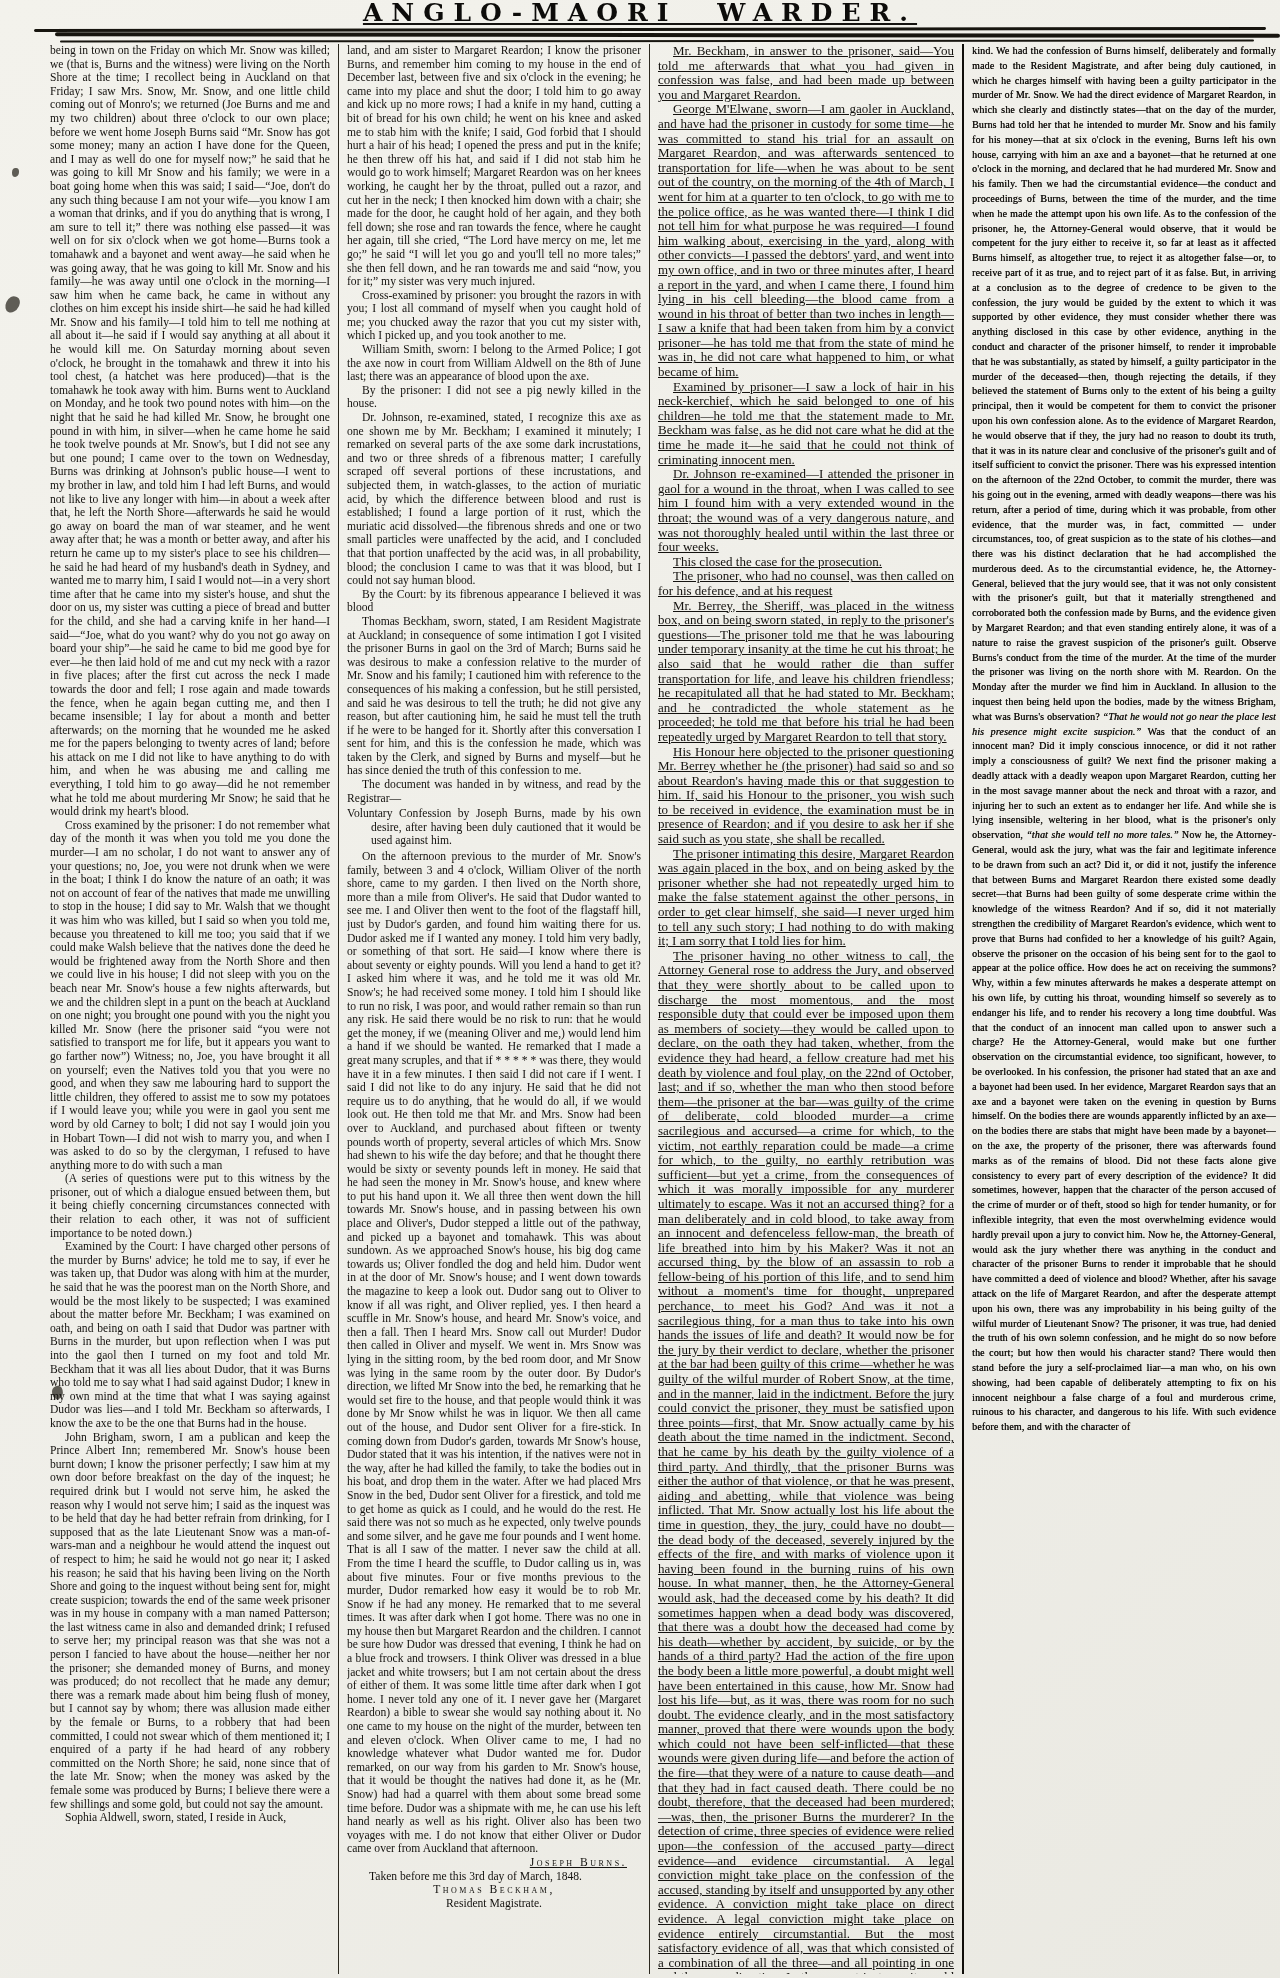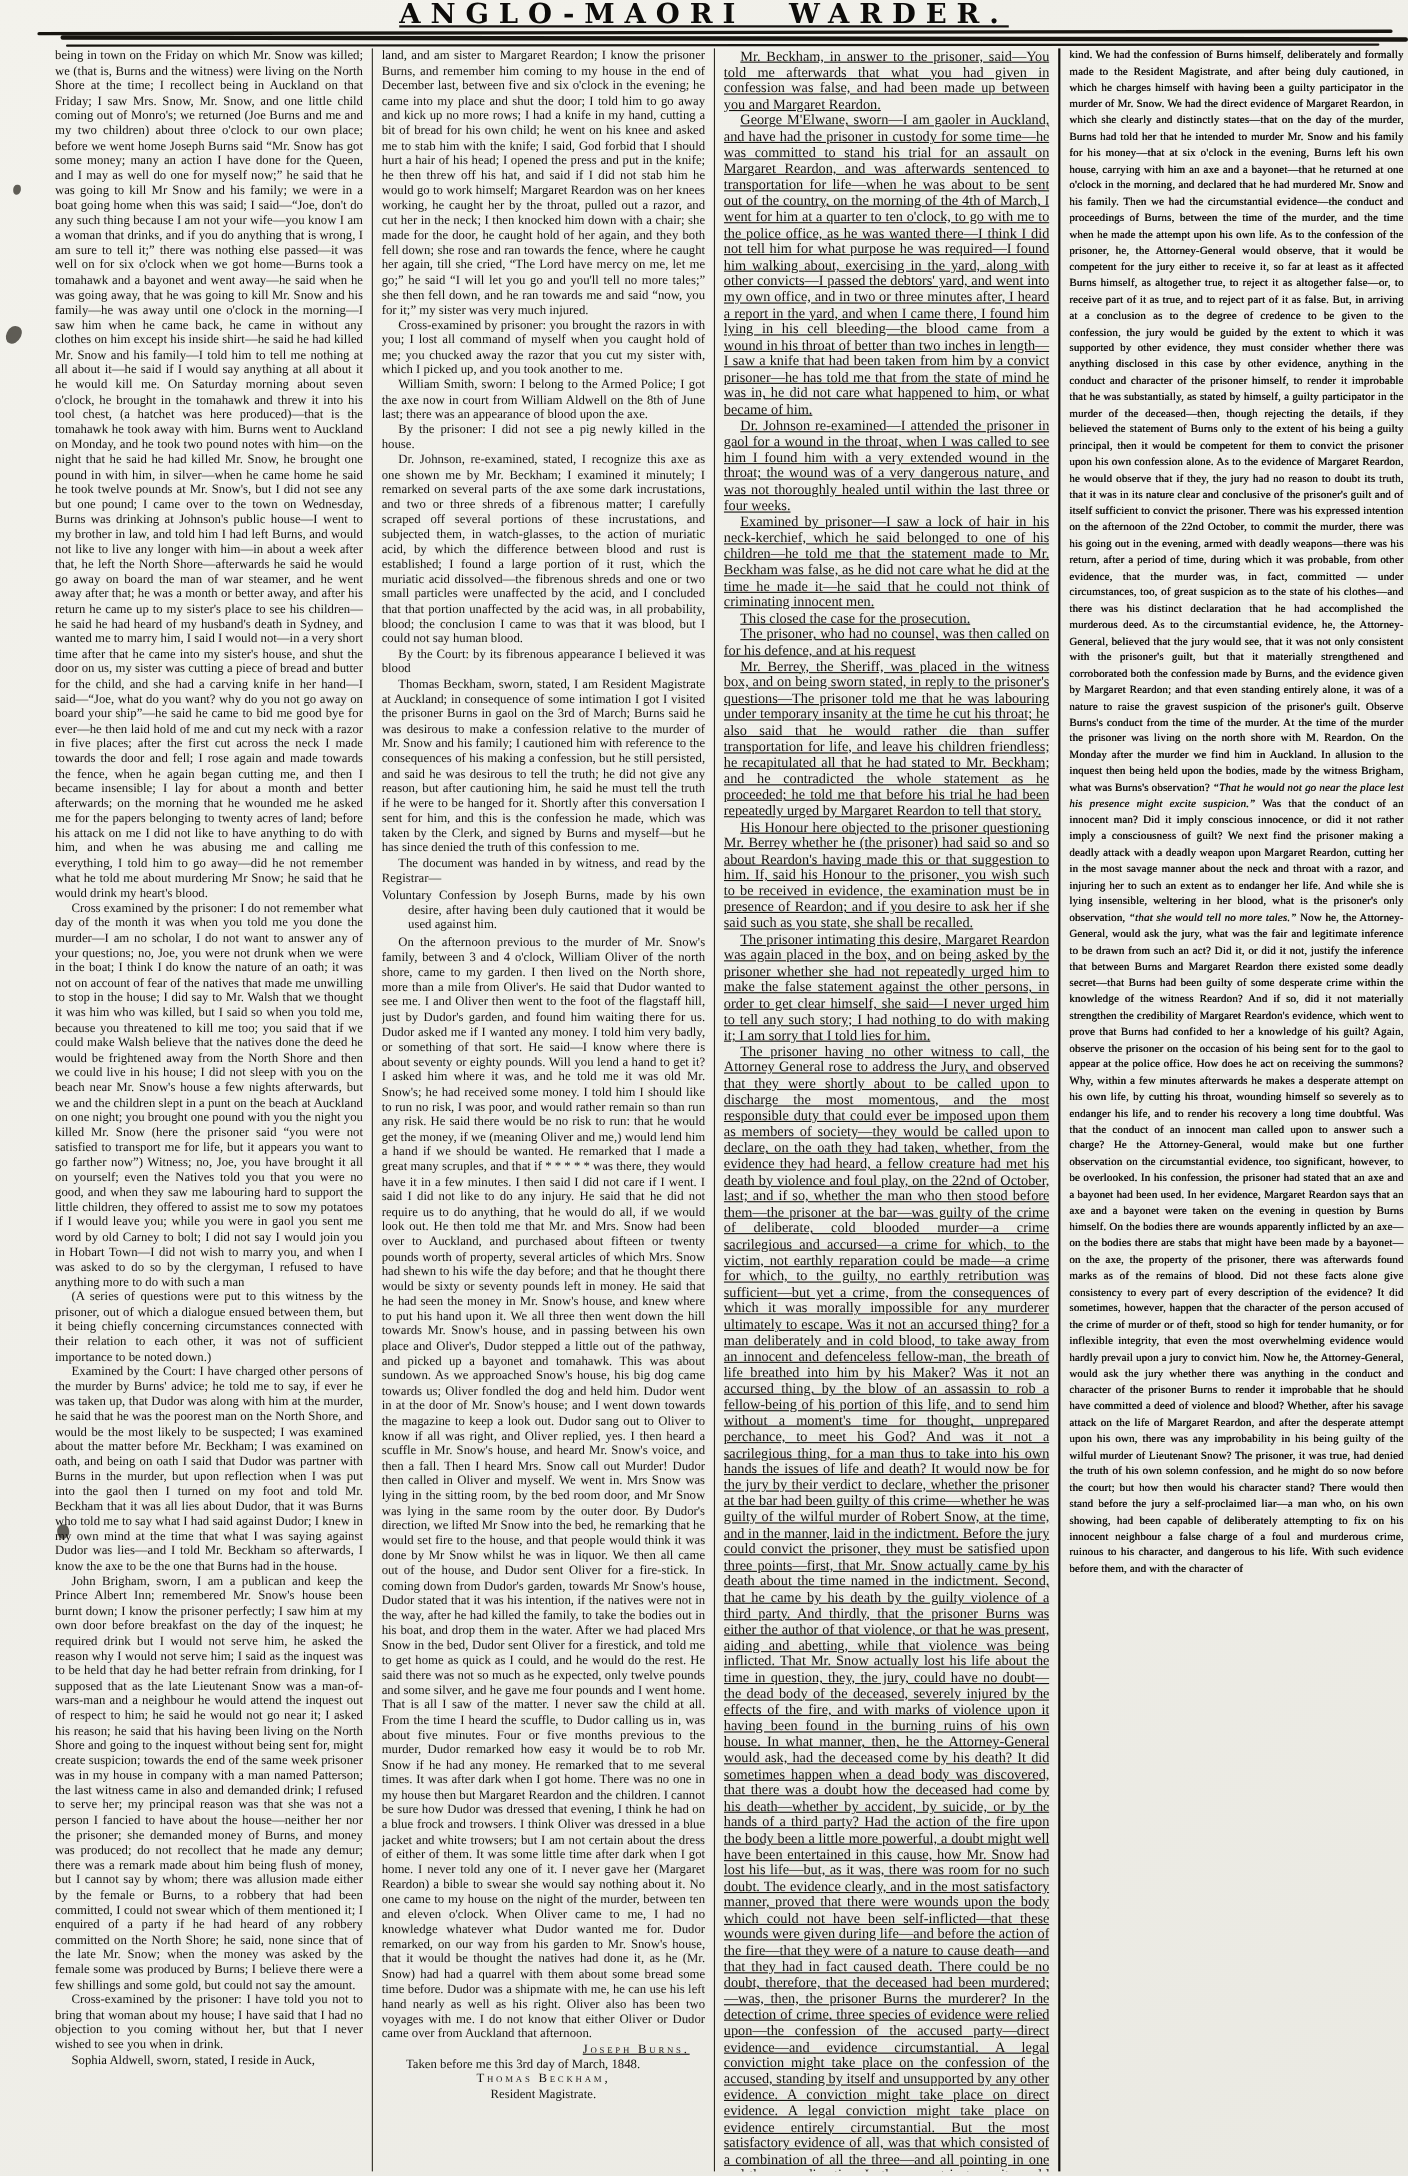--- a/index.html
+++ b/index.html
@@ -68,21 +68,20 @@
   <span class="speck speck-2"></span>
   <span class="speck speck-3"></span>
 
   <main class="columns">
     <section class="col col-1">
         <p class="para s-cont">being in town on the Friday on which Mr. Snow was killed; we (that is, Burns and the witness) were living on the North Shore at the time; I recollect being in Auckland on that Friday; I saw Mrs. Snow, Mr. Snow, and one little child coming out of Monro's; we returned (Joe Burns and me and my two children) about three o'clock to our own place; before we went home Joseph Burns said “Mr. Snow has got some money; many an action I have done for the Queen, and I may as well do one for myself now;” he said that he was going to kill Mr Snow and his family; we were in a boat going home when this was said; I said—“Joe, don't do any such thing because I am not your wife—you know I am a woman that drinks, and if you do anything that is wrong, I am sure to tell it;” there was nothing else passed—it was well on for six o'clock when we got home—Burns took a tomahawk and a bayonet and went away—he said when he was going away, that he was going to kill Mr. Snow and his family—he was away until one o'clock in the morning—I saw him when he came back, he came in without any clothes on him except his inside shirt—he said he had killed Mr. Snow and his family—I told him to tell me nothing at all about it—he said if I would say anything at all about it he would kill me. On Saturday morning about seven o'clock, he brought in the tomahawk and threw it into his tool chest, (a hatchet was here produced)—that is the tomahawk he took away with him. Burns went to Auckland on Monday, and he took two pound notes with him—on the night that he said he had killed Mr. Snow, he brought one pound in with him, in silver—when he came home he said he took twelve pounds at Mr. Snow's, but I did not see any but one pound; I came over to the town on Wednesday, Burns was drinking at Johnson's public house—I went to my brother in law, and told him I had left Burns, and would not like to live any longer with him—in about a week after that, he left the North Shore—afterwards he said he would go away on board the man of war steamer, and he went away after that; he was a month or better away, and after his return he came up to my sister's place to see his children—he said he had heard of my husband's death in Sydney, and wanted me to marry him, I said I would not—in a very short time after that he came into my sister's house, and shut the door on us, my sister was cutting a piece of bread and butter for the child, and she had a carving knife in her hand—I said—“Joe, what do you want? why do you not go away on board your ship”—he said he came to bid me good bye for ever—he then laid hold of me and cut my neck with a razor in five places; after the first cut across the neck I made towards the door and fell; I rose again and made towards the fence, when he again began cutting me, and then I became insensible; I lay for about a month and better afterwards; on the morning that he wounded me he asked me for the papers belonging to twenty acres of land; before his attack on me I did not like to have anything to do with him, and when he was abusing me and calling me everything, I told him to go away—did he not remember what he told me about murdering Mr Snow; he said that he would drink my heart's blood.</p>
         <p class="para s-p">Cross examined by the prisoner: I do not remember what day of the month it was when you told me you done the murder—I am no scholar, I do not want to answer any of your questions; no, Joe, you were not drunk when we were in the boat; I think I do know the nature of an oath; it was not on account of fear of the natives that made me unwilling to stop in the house; I did say to Mr. Walsh that we thought it was him who was killed, but I said so when you told me, because you threatened to kill me too; you said that if we could make Walsh believe that the natives done the deed he would be frightened away from the North Shore and then we could live in his house; I did not sleep with you on the beach near Mr. Snow's house a few nights afterwards, but we and the children slept in a punt on the beach at Auckland on one night; you brought one pound with you the night you killed Mr. Snow (here the prisoner said “you were not satisfied to transport me for life, but it appears you want to go farther now”) Witness; no, Joe, you have brought it all on yourself; even the Natives told you that you were no good, and when they saw me labouring hard to support the little children, they offered to assist me to sow my potatoes if I would leave you; while you were in gaol you sent me word by old Carney to bolt; I did not say I would join you in Hobart Town—I did not wish to marry you, and when I was asked to do so by the clergyman, I refused to have anything more to do with such a man</p>
         <p class="para s-p">(A series of questions were put to this witness by the prisoner, out of which a dialogue ensued between them, but it being chiefly concerning circumstances connected with their relation to each other, it was not of sufficient importance to be noted down.)</p>
         <p class="para s-p">Examined by the Court: I have charged other persons of the murder by Burns' advice; he told me to say, if ever he was taken up, that Dudor was along with him at the murder, he said that he was the poorest man on the North Shore, and would be the most likely to be suspected; I was examined about the matter before Mr. Beckham; I was examined on oath, and being on oath I said that Dudor was partner with Burns in the murder, but upon reflection when I was put into the gaol then I turned on my foot and told Mr. Beckham that it was all lies about Dudor, that it was Burns who told me to say what I had said against Dudor; I knew in my own mind at the time that what I was saying against Dudor was lies—and I told Mr. Beckham so afterwards, I know the axe to be the one that Burns had in the house.</p>
         <p class="para s-p">John Brigham, sworn, I am a publican and keep the Prince Albert Inn; remembered Mr. Snow's house been burnt down; I know the prisoner perfectly; I saw him at my own door before breakfast on the day of the inquest; he required drink but I would not serve him, he asked the reason why I would not serve him; I said as the inquest was to be held that day he had better refrain from drinking, for I supposed that as the late Lieutenant Snow was a man-of-wars-man and a neighbour he would attend the inquest out of respect to him; he said he would not go near it; I asked his reason; he said that his having been living on the North Shore and going to the inquest without being sent for, might create suspicion; towards the end of the same week prisoner was in my house in company with a man named Patterson; the last witness came in also and demanded drink; I refused to serve her; my principal reason was that she was not a person I fancied to have about the house—neither her nor the prisoner; she demanded money of Burns, and money was produced; do not recollect that he made any demur; there was a remark made about him being flush of money, but I cannot say by whom; there was allusion made either by the female or Burns, to a robbery that had been committed, I could not swear which of them mentioned it; I enquired of a party if he had heard of any robbery committed on the North Shore; he said, none since that of the late Mr. Snow; when the money was asked by the female some was produced by Burns; I believe there were a few shillings and some gold, but could not say the amount.</p>
-        <p class="para s-p">Cross-examined by the prisoner: I have told you not to bring that woman about my house; I have said that I had no objection to you coming without her, but that I never wished to see you when in drink.</p>
         <p class="para s-p">Sophia Aldwell, sworn, stated, I reside in Auck,</p>
       </section>
     <div class="vrule vrule-1"></div>
     <section class="col col-2">
         <p class="para s-cont">land, and am sister to Margaret Reardon; I know the prisoner Burns, and remember him coming to my house in the end of December last, between five and six o'clock in the evening; he came into my place and shut the door; I told him to go away and kick up no more rows; I had a knife in my hand, cutting a bit of bread for his own child; he went on his knee and asked me to stab him with the knife; I said, God forbid that I should hurt a hair of his head; I opened the press and put in the knife; he then threw off his hat, and said if I did not stab him he would go to work himself; Margaret Reardon was on her knees working, he caught her by the throat, pulled out a razor, and cut her in the neck; I then knocked him down with a chair; she made for the door, he caught hold of her again, and they both fell down; she rose and ran towards the fence, where he caught her again, till she cried, “The Lord have mercy on me, let me go;” he said “I will let you go and you'll tell no more tales;” she then fell down, and he ran towards me and said “now, you for it;” my sister was very much injured.</p>
         <p class="para s-p">Cross-examined by prisoner: you brought the razors in with you; I lost all command of myself when you caught hold of me; you chucked away the razor that you cut my sister with, which I picked up, and you took another to me.</p>
         <p class="para s-p">William Smith, sworn: I belong to the Armed Police; I got the axe now in court from William Aldwell on the 8th of June last; there was an appearance of blood upon the axe.</p>
         <p class="para s-p">By the prisoner: I did not see a pig newly killed in the house.</p>
         <p class="para s-p">Dr. Johnson, re-examined, stated, I recognize this axe as one shown me by Mr. Beckham; I examined it minutely; I remarked on several parts of the axe some dark incrustations, and two or three shreds of a fibrenous matter; I carefully scraped off several portions of these incrustations, and subjected them, in watch-glasses, to the action of muriatic acid, by which the difference between blood and rust is established; I found a large portion of it rust, which the muriatic acid dissolved—the fibrenous shreds and one or two small particles were unaffected by the acid, and I concluded that that portion unaffected by the acid was, in all probability, blood; the conclusion I came to was that it was blood, but I could not say human blood.</p>
         <p class="para s-p">By the Court: by its fibrenous appearance I believed it was blood</p>
@@ -92,22 +91,22 @@
         <p class="para s-p">On the afternoon previous to the murder of Mr. Snow's family, between 3 and 4 o'clock, William Oliver of the north shore, came to my garden. I then lived on the North shore, more than a mile from Oliver's. He said that Dudor wanted to see me. I and Oliver then went to the foot of the flagstaff hill, just by Dudor's garden, and found him waiting there for us. Dudor asked me if I wanted any money. I told him very badly, or something of that sort. He said—I know where there is about seventy or eighty pounds. Will you lend a hand to get it? I asked him where it was, and he told me it was old Mr. Snow's; he had received some money. I told him I should like to run no risk, I was poor, and would rather remain so than run any risk. He said there would be no risk to run: that he would get the money, if we (meaning Oliver and me,) would lend him a hand if we should be wanted. He remarked that I made a great many scruples, and that if * * * * * was there, they would have it in a few minutes. I then said I did not care if I went. I said I did not like to do any injury. He said that he did not require us to do anything, that he would do all, if we would look out. He then told me that Mr. and Mrs. Snow had been over to Auckland, and purchased about fifteen or twenty pounds worth of property, several articles of which Mrs. Snow had shewn to his wife the day before; and that he thought there would be sixty or seventy pounds left in money. He said that he had seen the money in Mr. Snow's house, and knew where to put his hand upon it. We all three then went down the hill towards Mr. Snow's house, and in passing between his own place and Oliver's, Dudor stepped a little out of the pathway, and picked up a bayonet and tomahawk. This was about sundown. As we approached Snow's house, his big dog came towards us; Oliver fondled the dog and held him. Dudor went in at the door of Mr. Snow's house; and I went down towards the magazine to keep a look out. Dudor sang out to Oliver to know if all was right, and Oliver replied, yes. I then heard a scuffle in Mr. Snow's house, and heard Mr. Snow's voice, and then a fall. Then I heard Mrs. Snow call out Murder! Dudor then called in Oliver and myself. We went in. Mrs Snow was lying in the sitting room, by the bed room door, and Mr Snow was lying in the same room by the outer door. By Dudor's direction, we lifted Mr Snow into the bed, he remarking that he would set fire to the house, and that people would think it was done by Mr Snow whilst he was in liquor. We then all came out of the house, and Dudor sent Oliver for a fire-stick. In coming down from Dudor's garden, towards Mr Snow's house, Dudor stated that it was his intention, if the natives were not in the way, after he had killed the family, to take the bodies out in his boat, and drop them in the water. After we had placed Mrs Snow in the bed, Dudor sent Oliver for a firestick, and told me to get home as quick as I could, and he would do the rest. He said there was not so much as he expected, only twelve pounds and some silver, and he gave me four pounds and I went home. That is all I saw of the matter. I never saw the child at all. From the time I heard the scuffle, to Dudor calling us in, was about five minutes. Four or five months previous to the murder, Dudor remarked how easy it would be to rob Mr. Snow if he had any money. He remarked that to me several times. It was after dark when I got home. There was no one in my house then but Margaret Reardon and the children. I cannot be sure how Dudor was dressed that evening, I think he had on a blue frock and trowsers. I think Oliver was dressed in a blue jacket and white trowsers; but I am not certain about the dress of either of them. It was some little time after dark when I got home. I never told any one of it. I never gave her (Margaret Reardon) a bible to swear she would say nothing about it. No one came to my house on the night of the murder, between ten and eleven o'clock. When Oliver came to me, I had no knowledge whatever what Dudor wanted me for. Dudor remarked, on our way from his garden to Mr. Snow's house, that it would be thought the natives had done it, as he (Mr. Snow) had had a quarrel with them about some bread some time before. Dudor was a shipmate with me, he can use his left hand nearly as well as his right. Oliver also has been two voyages with me. I do not know that either Oliver or Dudor came over from Auckland that afternoon.</p>
         <p class="para s-sig">Joseph Burns.</p>
         <p class="para s-taken">Taken before me this 3rd day of March, 1848.</p>
         <p class="para s-centersc">Thomas Beckham,</p>
         <p class="para s-center">Resident Magistrate.</p>
       </section>
     <div class="vrule vrule-2"></div>
     <section class="col col-3">
         <p class="para s-p">Mr. Beckham, in answer to the prisoner, said—You told me afterwards that what you had given in confession was false, and had been made up between you and Margaret Reardon.</p>
         <p class="para s-p">George M'Elwane, sworn—I am gaoler in Auckland, and have had the prisoner in custody for some time—he was committed to stand his trial for an assault on Margaret Reardon, and was afterwards sentenced to transportation for life—when he was about to be sent out of the country, on the morning of the 4th of March, I went for him at a quarter to ten o'clock, to go with me to the police office, as he was wanted there—I think I did not tell him for what purpose he was required—I found him walking about, exercising in the yard, along with other convicts—I passed the debtors' yard, and went into my own office, and in two or three minutes after, I heard a report in the yard, and when I came there, I found him lying in his cell bleeding—the blood came from a wound in his throat of better than two inches in length—I saw a knife that had been taken from him by a convict prisoner—he has told me that from the state of mind he was in, he did not care what happened to him, or what became of him.</p>
+        <p class="para s-p">Examined by prisoner—I saw a lock of hair in his neck-kerchief, which he said belonged to one of his children—he told me that the statement made to Mr. Beckham was false, as he did not care what he did at the time he made it—he said that he could not think of criminating innocent men.</p>
         <p class="para s-p">Dr. Johnson re-examined—I attended the prisoner in gaol for a wound in the throat, when I was called to see him I found him with a very extended wound in the throat; the wound was of a very dangerous nature, and was not thoroughly healed until within the last three or four weeks.</p>
-        <p class="para s-p">Examined by prisoner—I saw a lock of hair in his neck-kerchief, which he said belonged to one of his children—he told me that the statement made to Mr. Beckham was false, as he did not care what he did at the time he made it—he said that he could not think of criminating innocent men.</p>
         <p class="para s-p">This closed the case for the prosecution.</p>
         <p class="para s-p">The prisoner, who had no counsel, was then called on for his defence, and at his request</p>
         <p class="para s-p">Mr. Berrey, the Sheriff, was placed in the witness box, and on being sworn stated, in reply to the prisoner's questions—The prisoner told me that he was labouring under temporary insanity at the time he cut his throat; he also said that he would rather die than suffer transportation for life, and leave his children friendless; he recapitulated all that he had stated to Mr. Beckham; and he contradicted the whole statement as he proceeded; he told me that before his trial he had been repeatedly urged by Margaret Reardon to tell that story.</p>
         <p class="para s-p">His Honour here objected to the prisoner questioning Mr. Berrey whether he (the prisoner) had said so and so about Reardon's having made this or that suggestion to him. If, said his Honour to the prisoner, you wish such to be received in evidence, the examination must be in presence of Reardon; and if you desire to ask her if she said such as you state, she shall be recalled.</p>
         <p class="para s-p">The prisoner intimating this desire, Margaret Reardon was again placed in the box, and on being asked by the prisoner whether she had not repeatedly urged him to make the false statement against the other persons, in order to get clear himself, she said—I never urged him to tell any such story; I had nothing to do with making it; I am sorry that I told lies for him.</p>
         <p class="para s-p">The prisoner having no other witness to call, the Attorney General rose to address the Jury, and observed that they were shortly about to be called upon to discharge the most momentous, and the most responsible duty that could ever be imposed upon them as members of society—they would be called upon to declare, on the oath they had taken, whether, from the evidence they had heard, a fellow creature had met his death by violence and foul play, on the 22nd of October, last; and if so, whether the man who then stood before them—the prisoner at the bar—was guilty of the crime of deliberate, cold blooded murder—a crime sacrilegious and accursed—a crime for which, to the victim, not earthly reparation could be made—a crime for which, to the guilty, no earthly retribution was sufficient—but yet a crime, from the consequences of which it was morally impossible for any murderer ultimately to escape. Was it not an accursed thing? for a man deliberately and in cold blood, to take away from an innocent and defenceless fellow-man, the breath of life breathed into him by his Maker? Was it not an accursed thing, by the blow of an assassin to rob a fellow-being of his portion of this life, and to send him without a moment's time for thought, unprepared perchance, to meet his God? And was it not a sacrilegious thing, for a man thus to take into his own hands the issues of life and death? It would now be for the jury by their verdict to declare, whether the prisoner at the bar had been guilty of this crime—whether he was guilty of the wilful murder of Robert Snow, at the time, and in the manner, laid in the indictment. Before the jury could convict the prisoner, they must be satisfied upon three points—first, that Mr. Snow actually came by his death about the time named in the indictment. Second, that he came by his death by the guilty violence of a third party. And thirdly, that the prisoner Burns was either the author of that violence, or that he was present, aiding and abetting, while that violence was being inflicted. That Mr. Snow actually lost his life about the time in question, they, the jury, could have no doubt—the dead body of the deceased, severely injured by the effects of the fire, and with marks of violence upon it having been found in the burning ruins of his own house. In what manner, then, he the Attorney-General would ask, had the deceased come by his death? It did sometimes happen when a dead body was discovered, that there was a doubt how the deceased had come by his death—whether by accident, by suicide, or by the hands of a third party? Had the action of the fire upon the body been a little more powerful, a doubt might well have been entertained in this cause, how Mr. Snow had lost his life—but, as it was, there was room for no such doubt. The evidence clearly, and in the most satisfactory manner, proved that there were wounds upon the body which could not have been self-inflicted—that these wounds were given during life—and before the action of the fire—that they were of a nature to cause death—and that they had in fact caused death. There could be no doubt, therefore, that the deceased had been murdered;—was, then, the prisoner Burns the murderer? In the detection of crime, three species of evidence were relied upon—the confession of the accused party—direct evidence—and evidence circumstantial. A legal conviction might take place on the confession of the accused, standing by itself and unsupported by any other evidence. A conviction might take place on direct evidence. A legal conviction might take place on evidence entirely circumstantial. But the most satisfactory evidence of all, was that which consisted of a combination of all the three—and all pointing in one and the same direction. In the present instance it would be seen that the case against the prisoner was supported by evidence of every</p>
       </section>
     <div class="vrule vrule-3"></div>
     <section class="col col-4">
         <p class="para s-cont">kind. We had the confession of Burns himself, deliberately and formally made to the Resident Magistrate, and after being duly cautioned, in which he charges himself with having been a guilty participator in the murder of Mr. Snow. We had the direct evidence of Margaret Reardon, in which she clearly and distinctly states—that on the day of the murder, Burns had told her that he intended to murder Mr. Snow and his family for his money—that at six o'clock in the evening, Burns left his own house, carrying with him an axe and a bayonet—that he returned at one o'clock in the morning, and declared that he had murdered Mr. Snow and his family. Then we had the circumstantial evidence—the conduct and proceedings of Burns, between the time of the murder, and the time when he made the attempt upon his own life. As to the confession of the prisoner, he, the Attorney-General would observe, that it would be competent for the jury either to receive it, so far at least as it affected Burns himself, as altogether true, to reject it as altogether false—or, to receive part of it as true, and to reject part of it as false. But, in arriving at a conclusion as to the degree of credence to be given to the confession, the jury would be guided by the extent to which it was supported by other evidence, they must consider whether there was anything disclosed in this case by other evidence, anything in the conduct and character of the prisoner himself, to render it improbable that he was substantially, as stated by himself, a guilty participator in the murder of the deceased—then, though rejecting the details, if they believed the statement of Burns only to the extent of his being a guilty principal, then it would be competent for them to convict the prisoner upon his own confession alone. As to the evidence of Margaret Reardon, he would observe that if they, the jury had no reason to doubt its truth, that it was in its nature clear and conclusive of the prisoner's guilt and of itself sufficient to convict the prisoner. There was his expressed intention on the afternoon of the 22nd October, to commit the murder, there was his going out in the evening, armed with deadly weapons—there was his return, after a period of time, during which it was probable, from other evidence, that the murder was, in fact, committed — under circumstances, too, of great suspicion as to the state of his clothes—and there was his distinct declaration that he had accomplished the murderous deed. As to the circumstantial evidence, he, the Attorney-General, believed that the jury would see, that it was not only consistent with the prisoner's guilt, but that it materially strengthened and corroborated both the confession made by Burns, and the evidence given by Margaret Reardon; and that even standing entirely alone, it was of a nature to raise the gravest suspicion of the prisoner's guilt. Observe Burns's conduct from the time of the murder. At the time of the murder the prisoner was living on the north shore with M. Reardon. On the Monday after the murder we find him in Auckland. In allusion to the inquest then being held upon the bodies, made by the witness Brigham, what was Burns's observation? <i>“That he would not go near the place lest his presence might excite suspicion.”</i> Was that the conduct of an innocent man? Did it imply conscious innocence, or did it not rather imply a consciousness of guilt? We next find the prisoner making a deadly attack with a deadly weapon upon Margaret Reardon, cutting her in the most savage manner about the neck and throat with a razor, and injuring her to such an extent as to endanger her life. And while she is lying insensible, weltering in her blood, what is the prisoner's only observation, <i>“that she would tell no more tales.”</i> Now he, the Attorney-General, would ask the jury, what was the fair and legitimate inference to be drawn from such an act? Did it, or did it not, justify the inference that between Burns and Margaret Reardon there existed some deadly secret—that Burns had been guilty of some desperate crime within the knowledge of the witness Reardon? And if so, did it not materially strengthen the credibility of Margaret Reardon's evidence, which went to prove that Burns had confided to her a knowledge of his guilt? Again, observe the prisoner on the occasion of his being sent for to the gaol to appear at the police office. How does he act on receiving the summons? Why, within a few minutes afterwards he makes a desperate attempt on his own life, by cutting his throat, wounding himself so severely as to endanger his life, and to render his recovery a long time doubtful. Was that the conduct of an innocent man called upon to answer such a charge? He the Attorney-General, would make but one further observation on the circumstantial evidence, too significant, however, to be overlooked. In his confession, the prisoner had stated that an axe and a bayonet had been used. In her evidence, Margaret Reardon says that an axe and a bayonet were taken on the evening in question by Burns himself. On the bodies there are wounds apparently inflicted by an axe—on the bodies there are stabs that might have been made by a bayonet—on the axe, the property of the prisoner, there was afterwards found marks as of the remains of blood. Did not these facts alone give consistency to every part of every description of the evidence? It did sometimes, however, happen that the character of the person accused of the crime of murder or of theft, stood so high for tender humanity, or for inflexible integrity, that even the most overwhelming evidence would hardly prevail upon a jury to convict him. Now he, the Attorney-General, would ask the jury whether there was anything in the conduct and character of the prisoner Burns to render it improbable that he should have committed a deed of violence and blood? Whether, after his savage attack on the life of Margaret Reardon, and after the desperate attempt upon his own, there was any improbability in his being guilty of the wilful murder of Lieutenant Snow? The prisoner, it was true, had denied the truth of his own solemn confession, and he might do so now before the court; but how then would his character stand? There would then stand before the jury a self-proclaimed liar—a man who, on his own showing, had been capable of deliberately attempting to fix on his innocent neighbour a false charge of a foul and murderous crime, ruinous to his character, and dangerous to his life. With such evidence before them, and with the character of</p>

